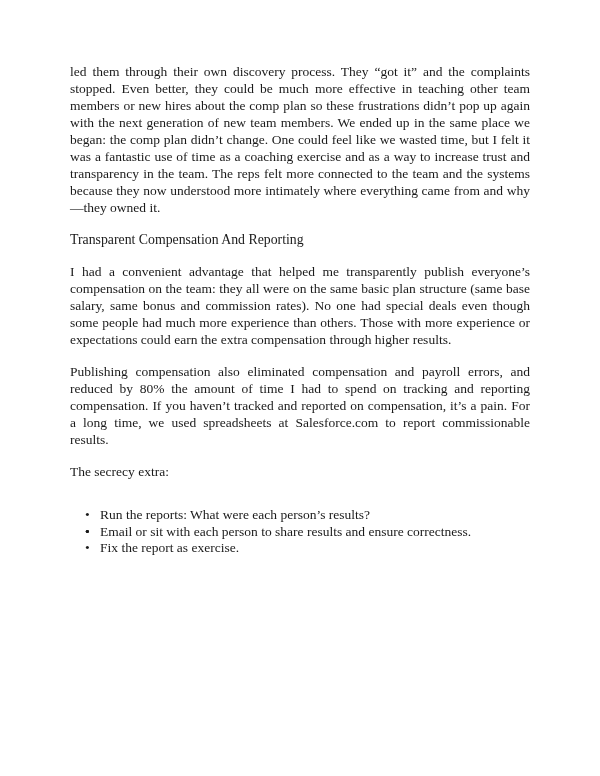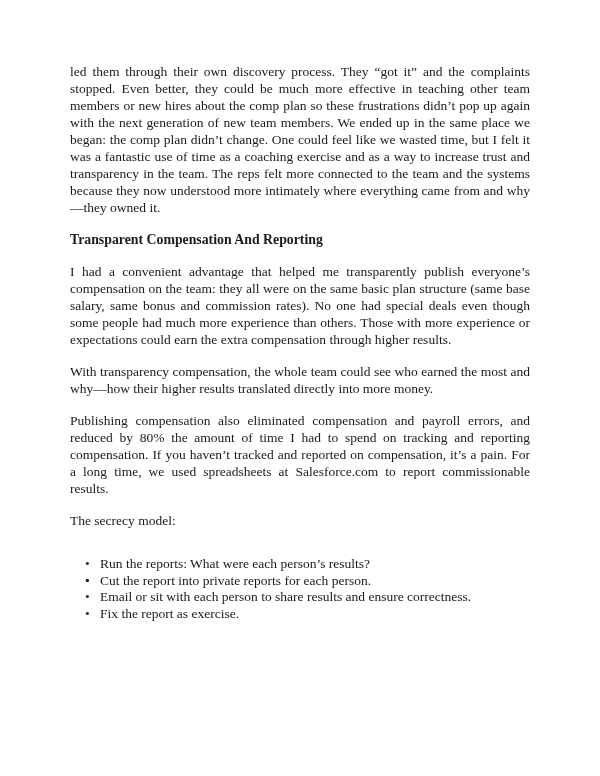--- a/index.html
+++ b/index.html
@@ -28,21 +28,21 @@
     line-height: 17px;
     text-align: justify;
   }
   .content p.single-line {
     text-align: left;
   }
   .content h2 {
     margin: 0 0 15px 0;
     font-size: 13.8px;
     line-height: 17px;
-    font-weight: bold;
+    font-weight: normal;
     text-align: left;
   }
   .content ul {
     list-style: none;
     margin: 27px 0 0 0;
     padding: 0;
   }
   .content li {
     position: relative;
     padding-left: 30px;
@@ -57,24 +57,23 @@
   }
 </style>
 </head>
 <body>
 
 <div class="page">
   <div class="content">
     <p>led them through their own discovery process. They “got it” and the complaints stopped. Even better, they could be much more effective in teaching other team members or new hires about the comp plan so these frustrations didn’t pop up again with the next generation of new team members. We ended up in the same place we began: the comp plan didn’t change. One could feel like we wasted time, but I felt it was a fantastic use of time as a coaching exercise and as a way to increase trust and transparency in the team. The reps felt more connected to the team and the systems because they now understood more intimately where everything came from and why—they owned it.</p>
     <h2>Transparent Compensation And Reporting</h2>
     <p>I had a convenient advantage that helped me transparently publish everyone’s compensation on the team: they all were on the same basic plan structure (same base salary, same bonus and commission rates). No one had special deals even though some people had much more experience than others. Those with more experience or expectations could earn the extra compensation through higher results.</p>
-    <p>With transparency compensation, the whole team could see who earned the most and why—how their higher results translated directly into more money.</p>
     <p>Publishing compensation also eliminated compensation and payroll errors, and reduced by 80% the amount of time I had to spend on tracking and reporting compensation. If you haven’t tracked and reported on compensation, it’s a pain. For a long time, we used spreadsheets at Salesforce.com to report commissionable results.</p>
-    <p class="single-line">The secrecy model:</p>
+    <p class="single-line">The secrecy extra:</p>
     <ul>
       <li><span class="bullet">•</span><span>Run the reports: What were each person’s results?</span></li>
       <li><span class="bullet">•</span></li>
-      <li><span class="bullet">•</span><span>Cut the report into private reports for each person.</span></li>
+      <li><span class="bullet">•</span></li>
       <li><span class="bullet">•</span><span>Email or sit with each person to share results and ensure correctness.</span></li>
       <li><span class="bullet">•</span><span>Fix the report as exercise.</span></li>
     </ul>
   </div>
 </div>
 
 </body></html>

